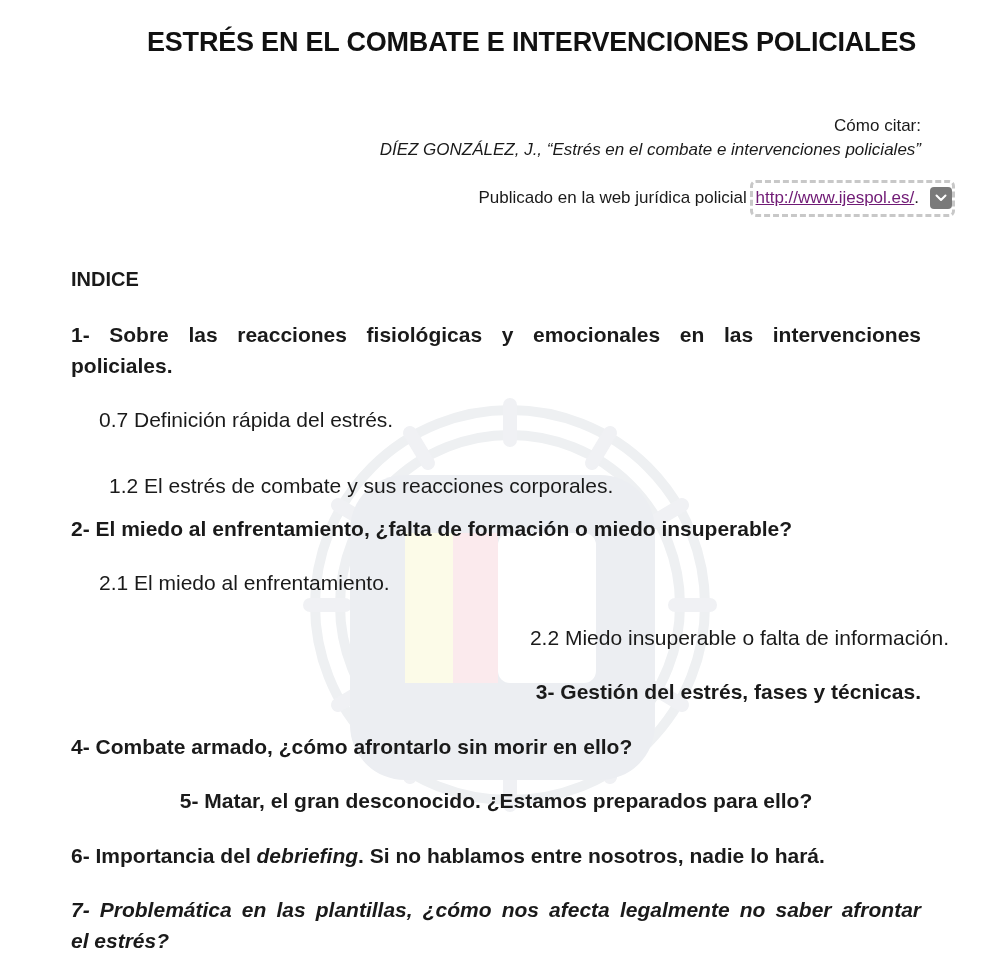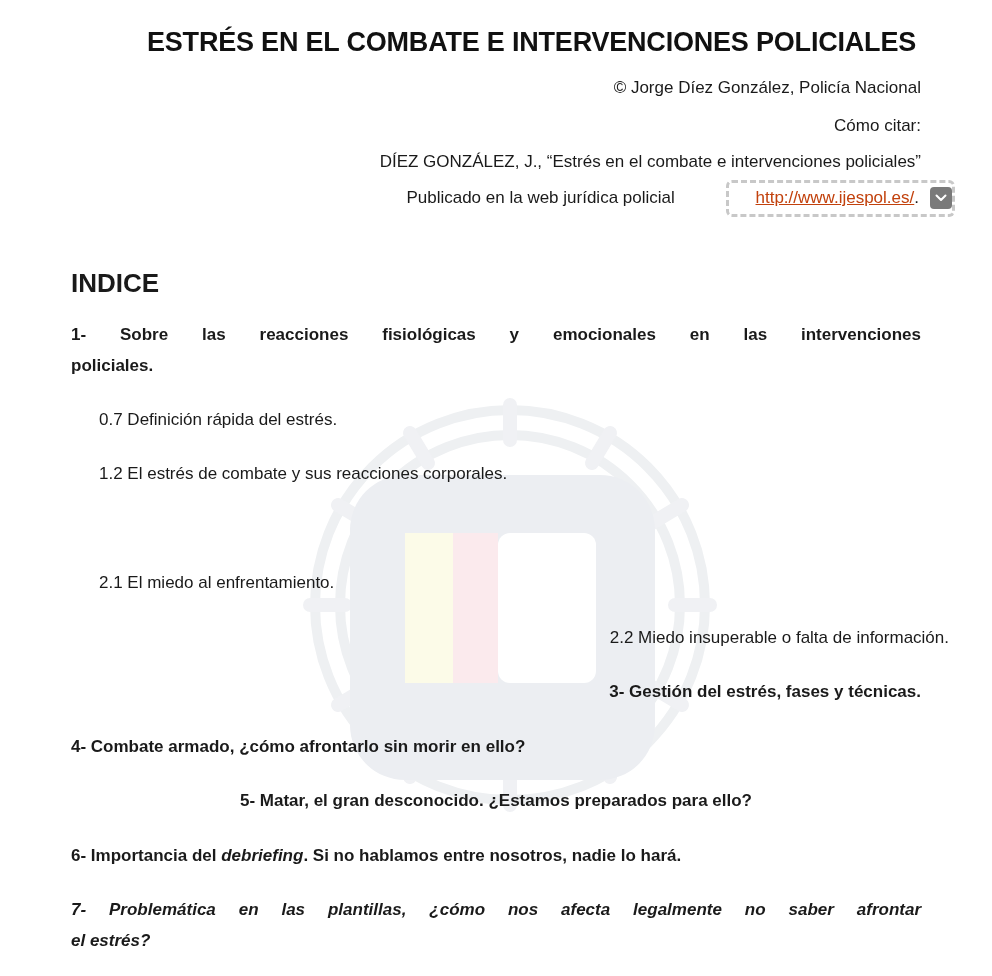--- a/index.html
+++ b/index.html
@@ -9,37 +9,37 @@
   }
   .watermark { position: absolute; left: 290px; top: 385px; width: 440px; height: 440px; pointer-events: none; }
   .page { position: absolute; left: 0; top: 0; width: 992px; height: 976px; }
   .title {
     position: absolute; left: 0; width: 916px; top: 27px; text-align: right;
     font-weight: bold; font-size: 27px; letter-spacing: -0.2px; color: #111;
   }
   .meta-line { position: absolute; right: 71px; font-size: 17px; color: #1a1a1a; white-space: nowrap; }
   .meta-author { top: 78px; }
   .meta-cite-label { top: 116px; }
-  .meta-cite-text { top: 152px; }
-  .meta-published { top: 188px; display: flex; align-items: center; gap: 48px; }
+  .meta-cite-text { top: 140px; font-style: italic; }
+  .meta-published { top: 188px; display: flex; align-items: center; }
   .link-box {
     position: relative; display: inline-flex; align-items: center;
     margin-left: 2px; padding: 0 2px;
   }
   .link-box::after {
     content: ""; position: absolute; left: -4px; top: -8px; right: -34px; bottom: -9px;
     border: 3px dashed #c8c8c8; border-radius: 6px; pointer-events: none;
   }
-  .link { color: #c2410c; text-decoration: underline; margin-left: 24px; }
+  .link { color: #701a75; text-decoration: underline; }
   .link-dropdown {
     position: absolute; right: -31px; top: -1px; width: 22px; height: 22px;
     background: #7a7a7a; border-radius: 4px; display: flex; align-items: center; justify-content: center;
   }
-  .index-heading { position: absolute; left: 71px; top: 268px; font-size: 26px; font-weight: bold; }
-  .entry { position: absolute; left: 71px; width: 850px; font-size: 17px; line-height: 31px; }
+  .index-heading { position: absolute; left: 71px; top: 268px; font-size: 20px; font-weight: bold; }
+  .entry { position: absolute; left: 71px; width: 850px; font-size: 21px; line-height: 31px; }
   .entry.main { font-weight: bold; }
   .entry.sub { left: 99px; font-weight: normal; }
   .entry.justify { text-align: justify; text-align-last: left; }
   .entry.justify .first-line { display: block; text-align: justify; text-align-last: justify; }
   em { font-style: italic; }
 </style>
 </head>
 <body>
 
 <svg class="watermark" viewBox="0 0 440 440" xmlns="http://www.w3.org/2000/svg">
@@ -63,21 +63,20 @@
   </g>
   <rect x="60" y="90" width="305" height="305" rx="55" fill="#eceef2"></rect>
   <rect x="115" y="148" width="48" height="150" fill="#fcfbe8"></rect>
   <rect x="163" y="148" width="45" height="150" fill="#fbeaed"></rect>
   <rect x="208" y="148" width="98" height="150" rx="12" fill="#ffffff"></rect>
 </svg>
 
 <div class="page">
   <div class="title">ESTRÉS EN EL COMBATE E INTERVENCIONES POLICIALES</div>
 
-  <div class="meta-line meta-author">© Jorge Díez González, Policía Nacional</div>
   <div class="meta-line meta-cite-label">Cómo citar:</div>
   <div class="meta-line meta-cite-text">DÍEZ GONZÁLEZ, J., “Estrés en el combate e intervenciones policiales”</div>
 
   <div class="meta-line meta-published">
     <span style="white-space:pre">Publicado en la web jurídica policial </span>
     <span class="link-box">
       <a class="link">http://www.ijespol.es/</a>
         <span>.</span>
       <span class="link-dropdown">
         <svg width="12" height="8" viewBox="0 0 12 8">
@@ -88,21 +87,22 @@
   </div>
 
   <div class="index-heading">INDICE</div>
 
   <div class="entry main justify" style="top:319px;">
     <span class="first-line">1- Sobre las reacciones fisiológicas y emocionales en las intervenciones</span>
     <span>policiales.</span>
   </div>
 
   <div class="entry sub" style="top:404px;">0.7 Definición rápida del estrés.</div>
-  <div class="entry sub" style="top:458px;">1.2 El estrés de combate y sus reacciones corporales.</div>
+  <div class="entry sub" style="top:470px;margin-left:10px;">1.2 El estrés de combate y sus reacciones corporales.</div>
+  <div class="entry main" style="top:513px;">2- El miedo al enfrentamiento, ¿falta de formación o miedo insuperable?</div>
   <div class="entry sub" style="top:567px;">2.1 El miedo al enfrentamiento.</div>
   <div class="entry sub" style="top:622px;text-align:right;">2.2 Miedo insuperable o falta de información.</div>
   <div class="entry main" style="top:676px;text-align:right;">3- Gestión del estrés, fases y técnicas.</div>
   <div class="entry main" style="top:731px;">4- Combate armado, ¿cómo afrontarlo sin morir en ello?</div>
   <div class="entry main" style="top:785px;text-align:center;">5- Matar, el gran desconocido. ¿Estamos preparados para ello?</div>
   <div class="entry main" style="top:840px;">
     <span>6- Importancia del </span><em>debriefing</em><span>. Si no hablamos entre nosotros, nadie lo hará.</span>
   </div>
   <div class="entry main justify" style="top:894px;font-style:italic;">
     <span class="first-line">7- Problemática en las plantillas, ¿cómo nos afecta legalmente no saber afrontar</span>

